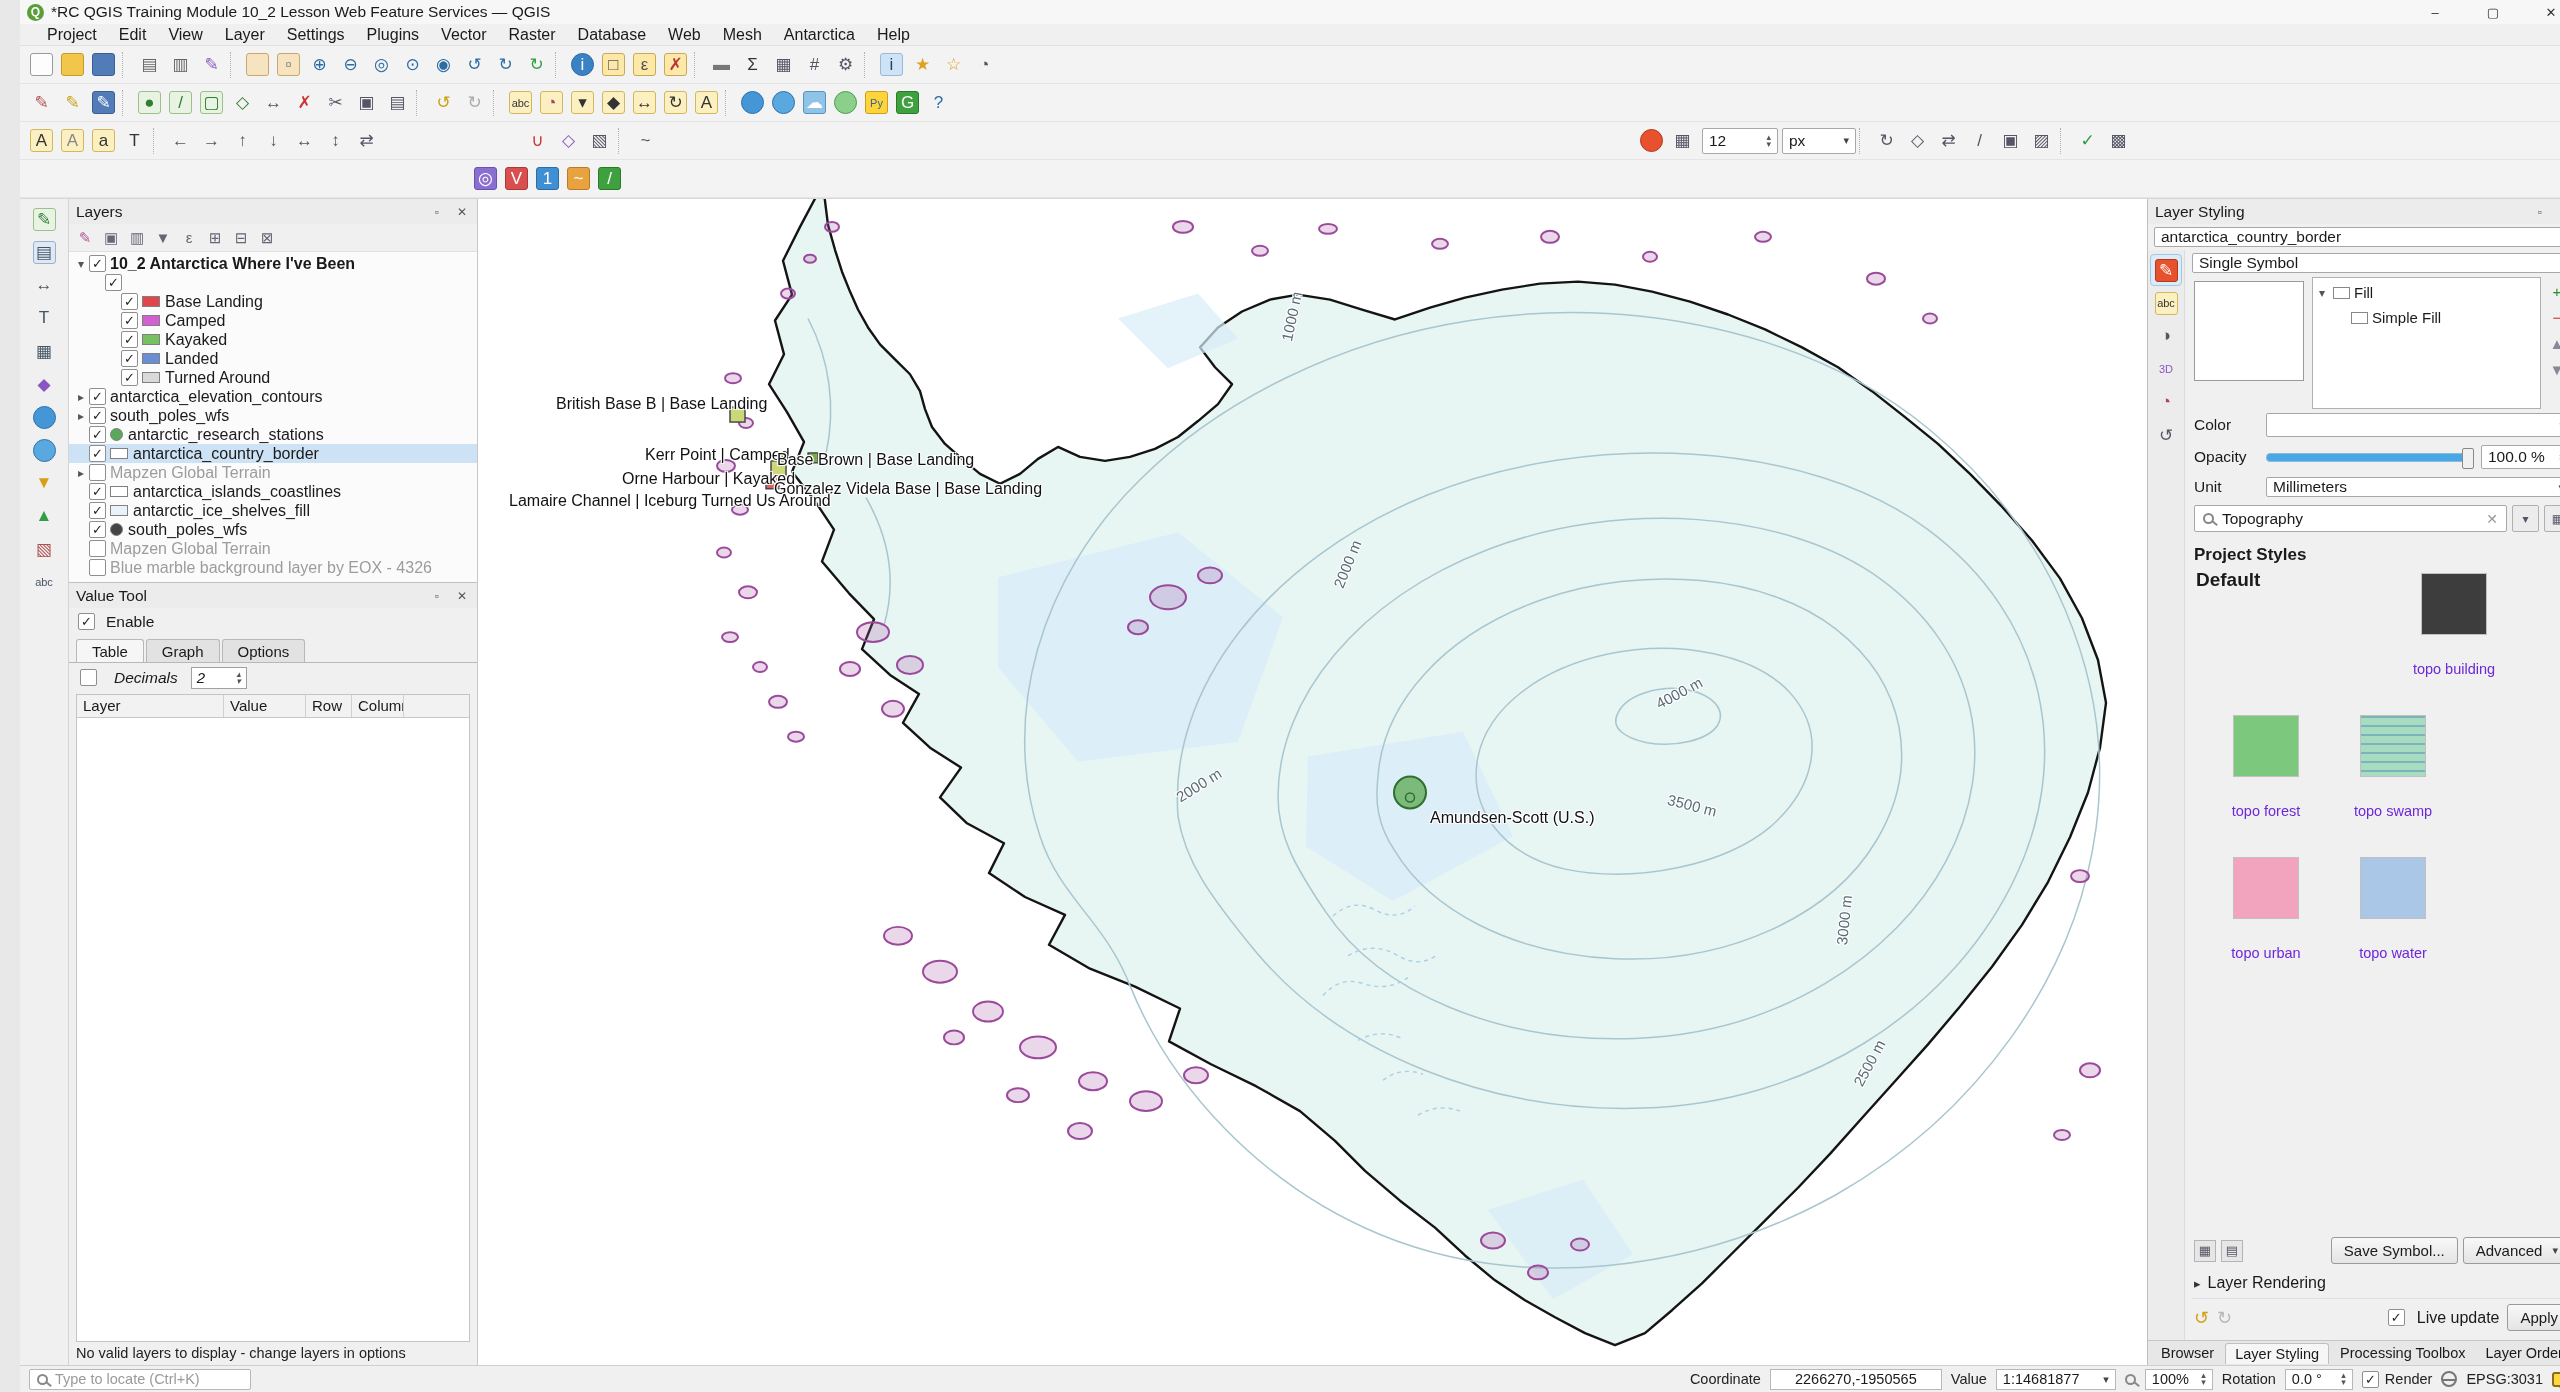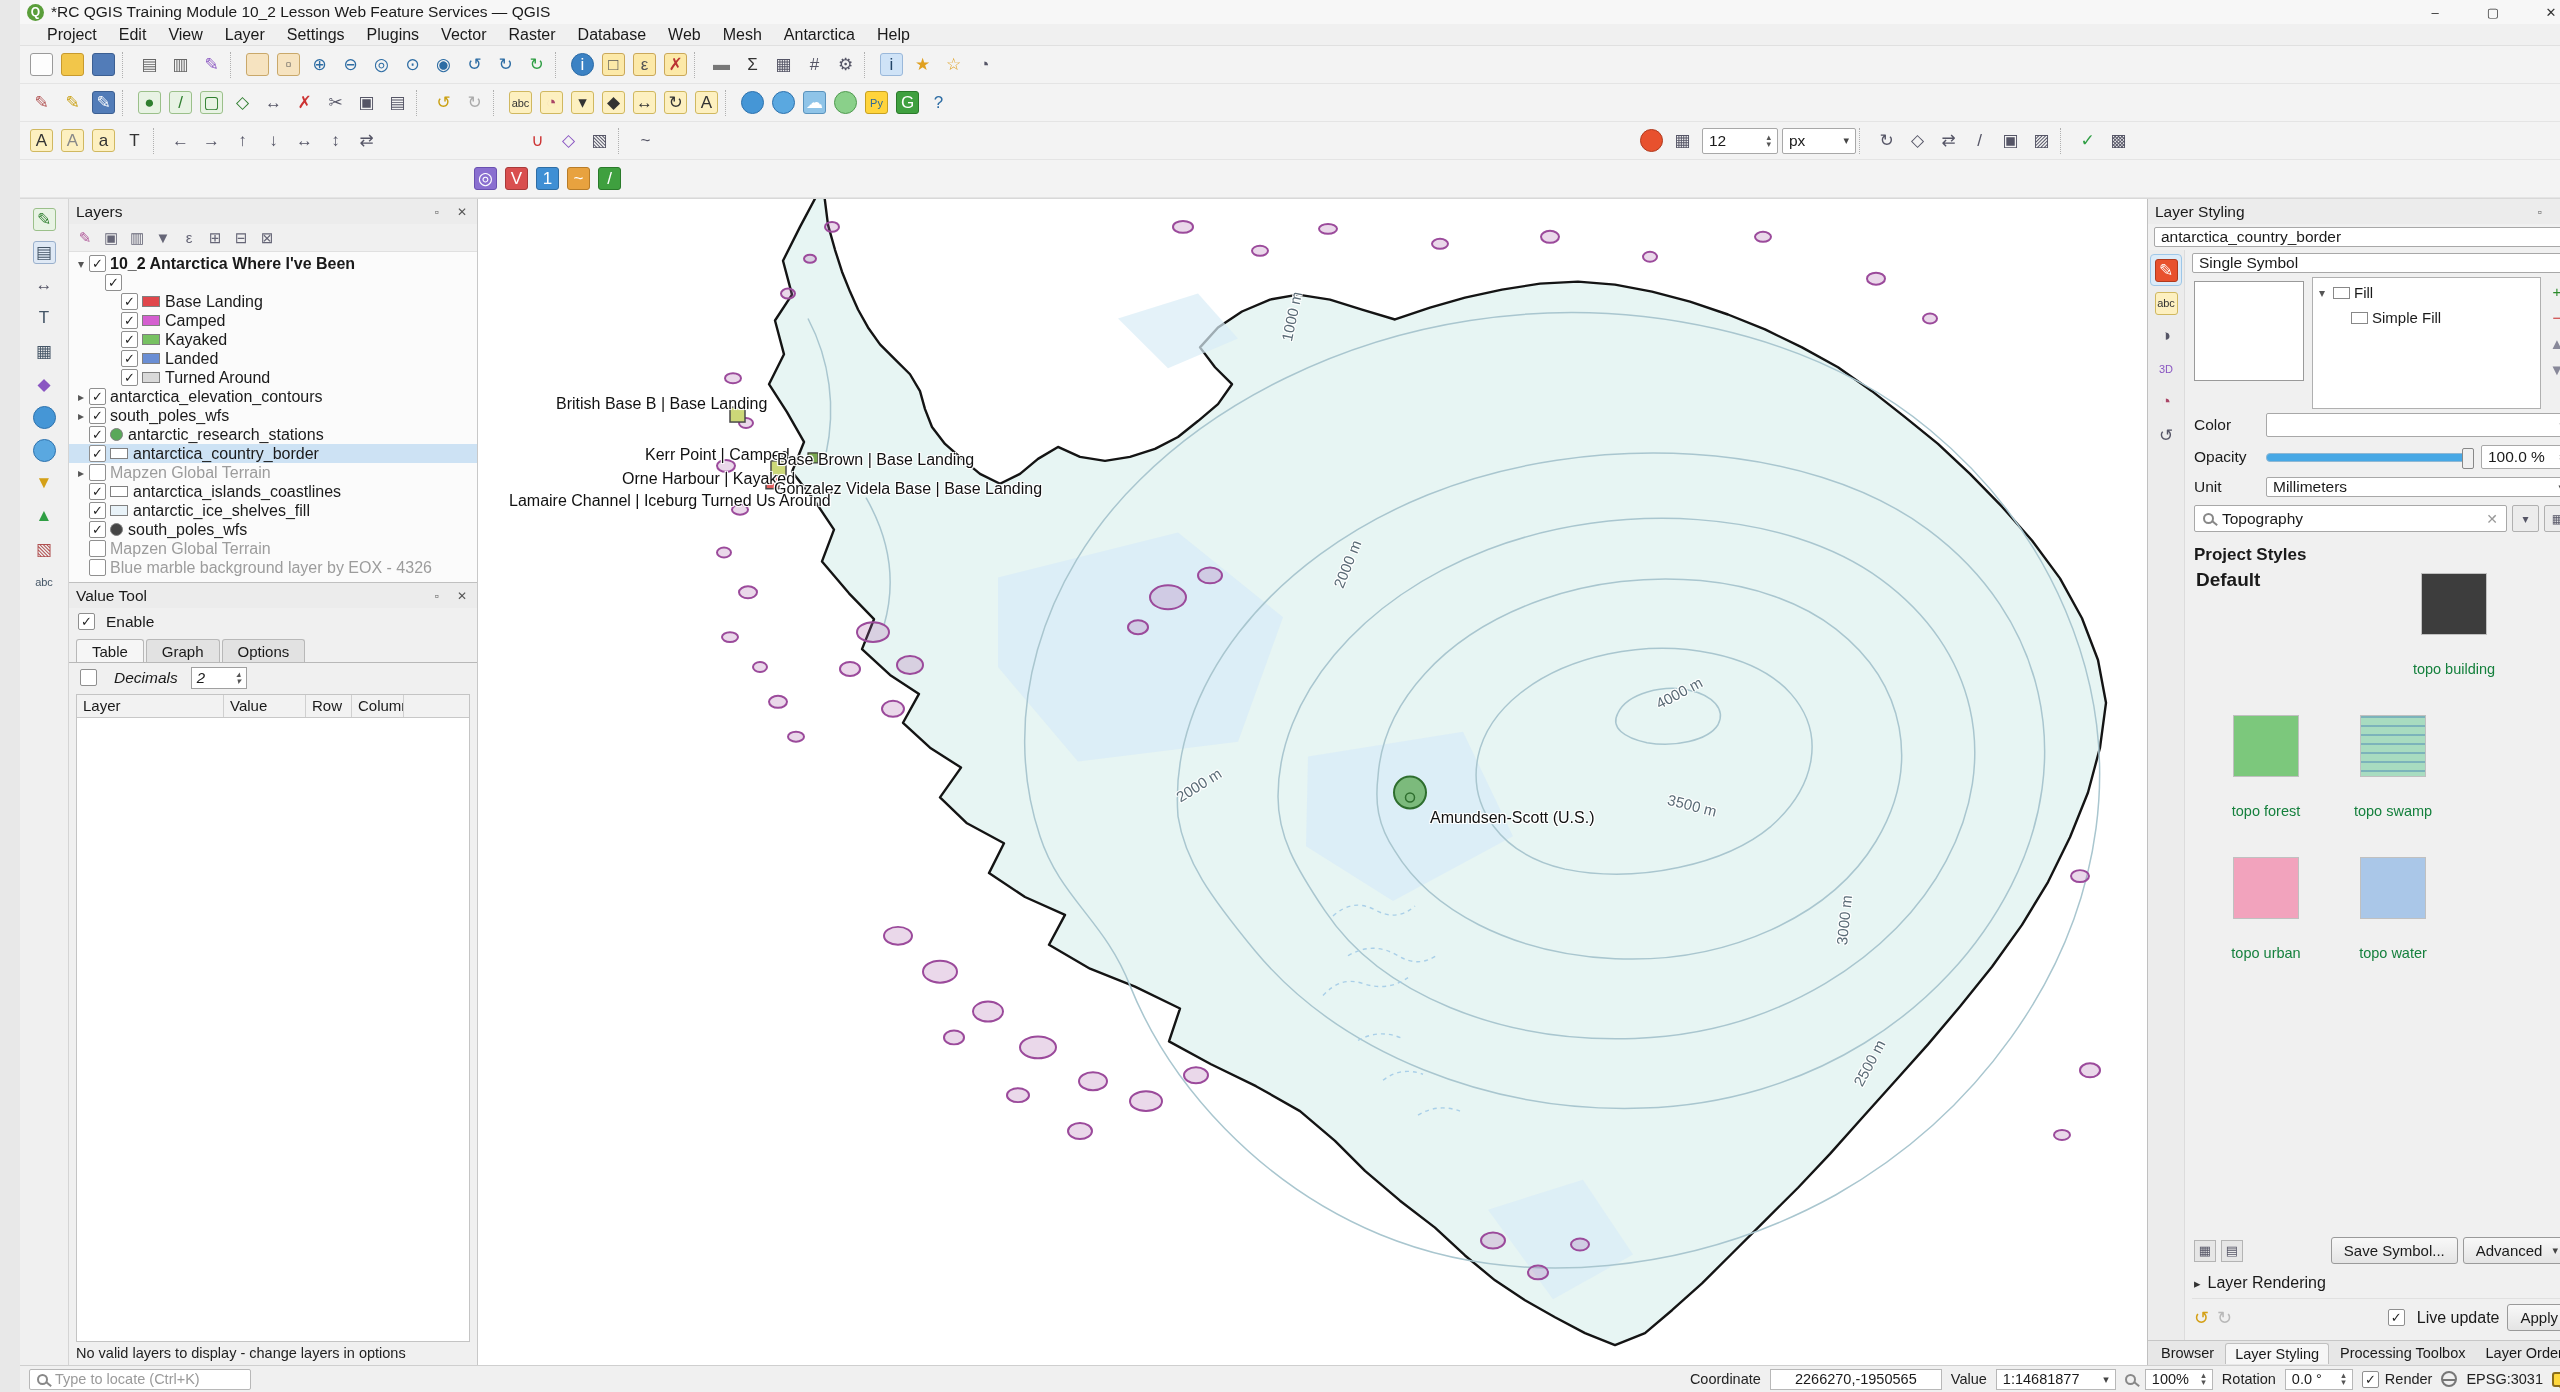--- a/index.html
+++ b/index.html
@@ -119,21 +119,21 @@
   .searchbox{flex:1;height:27px;border:1px solid #a8a8a8;border-radius:2px;background:#fff;display:flex;align-items:center;gap:8px;padding:0 8px;font-size:15.5px;}
   .magic{width:11px;height:11px;border:2px solid #888;border-radius:50%;position:relative;flex:none;}
   .magic::after{content:"";position:absolute;width:7px;height:2px;background:#888;right:-6px;bottom:-2px;transform:rotate(40deg);}
   .clr{margin-left:auto;color:#999;font-size:14px;}
   .sq-btn{width:27px;height:27px;border:1px solid #b0b0b0;background:#ececec;border-radius:2px;display:flex;align-items:center;justify-content:center;font-size:12px;color:#556;flex:none;}
   .ps-title{font-weight:bold;font-size:17px;padding:9px 2px 2px;flex:none;}
   .styles-area{position:relative;height:412px;flex:none;}
   .default-title{position:absolute;left:4px;top:2px;font-weight:bold;font-size:19px;}
   .styleswatch{position:absolute;width:66px;height:62px;border:1px solid #c0c0c0;}
   .styleswatch.pat{background-image:repeating-linear-gradient(180deg,rgba(70,130,180,0.45) 0 2px,transparent 2px 9px);}
-  .stylelabel{position:absolute;width:110px;text-align:center;font-size:14.5px;color:#15803d;}
+  .stylelabel{position:absolute;width:110px;text-align:center;font-size:14.5px;color:#6d28d9;}
   .rp-midrow{margin-top:auto;display:flex;align-items:center;gap:5px;padding:4px 2px;flex:none;}
   .mini{width:22px;height:22px;border:1px solid #b4b4b4;background:#e6e6e6;display:flex;align-items:center;justify-content:center;font-size:13px;color:#556;flex:none;}
   .g1::before{content:"▦";}
   .g2::before{content:"▤";}
   .btn{border:1px solid #9a9a9a;background:linear-gradient(#f8f8f8,#e4e4e4);padding:4px 12px;font-size:15px;border-radius:3px;display:flex;align-items:center;gap:5px;white-space:nowrap;}
   .lr-row{display:flex;align-items:center;gap:7px;padding:6px 2px;font-size:16px;flex:none;}
   .arr8::before{content:"▸";font-size:13px;color:#333;}
   .apply-row{display:flex;align-items:center;gap:8px;padding:5px 2px 6px;flex:none;border-top:1px solid #e0e0e0;}
   .uicon{font-size:18px;color:#d4a017;}
   .ricon{font-size:18px;color:#b8b8b8;}

